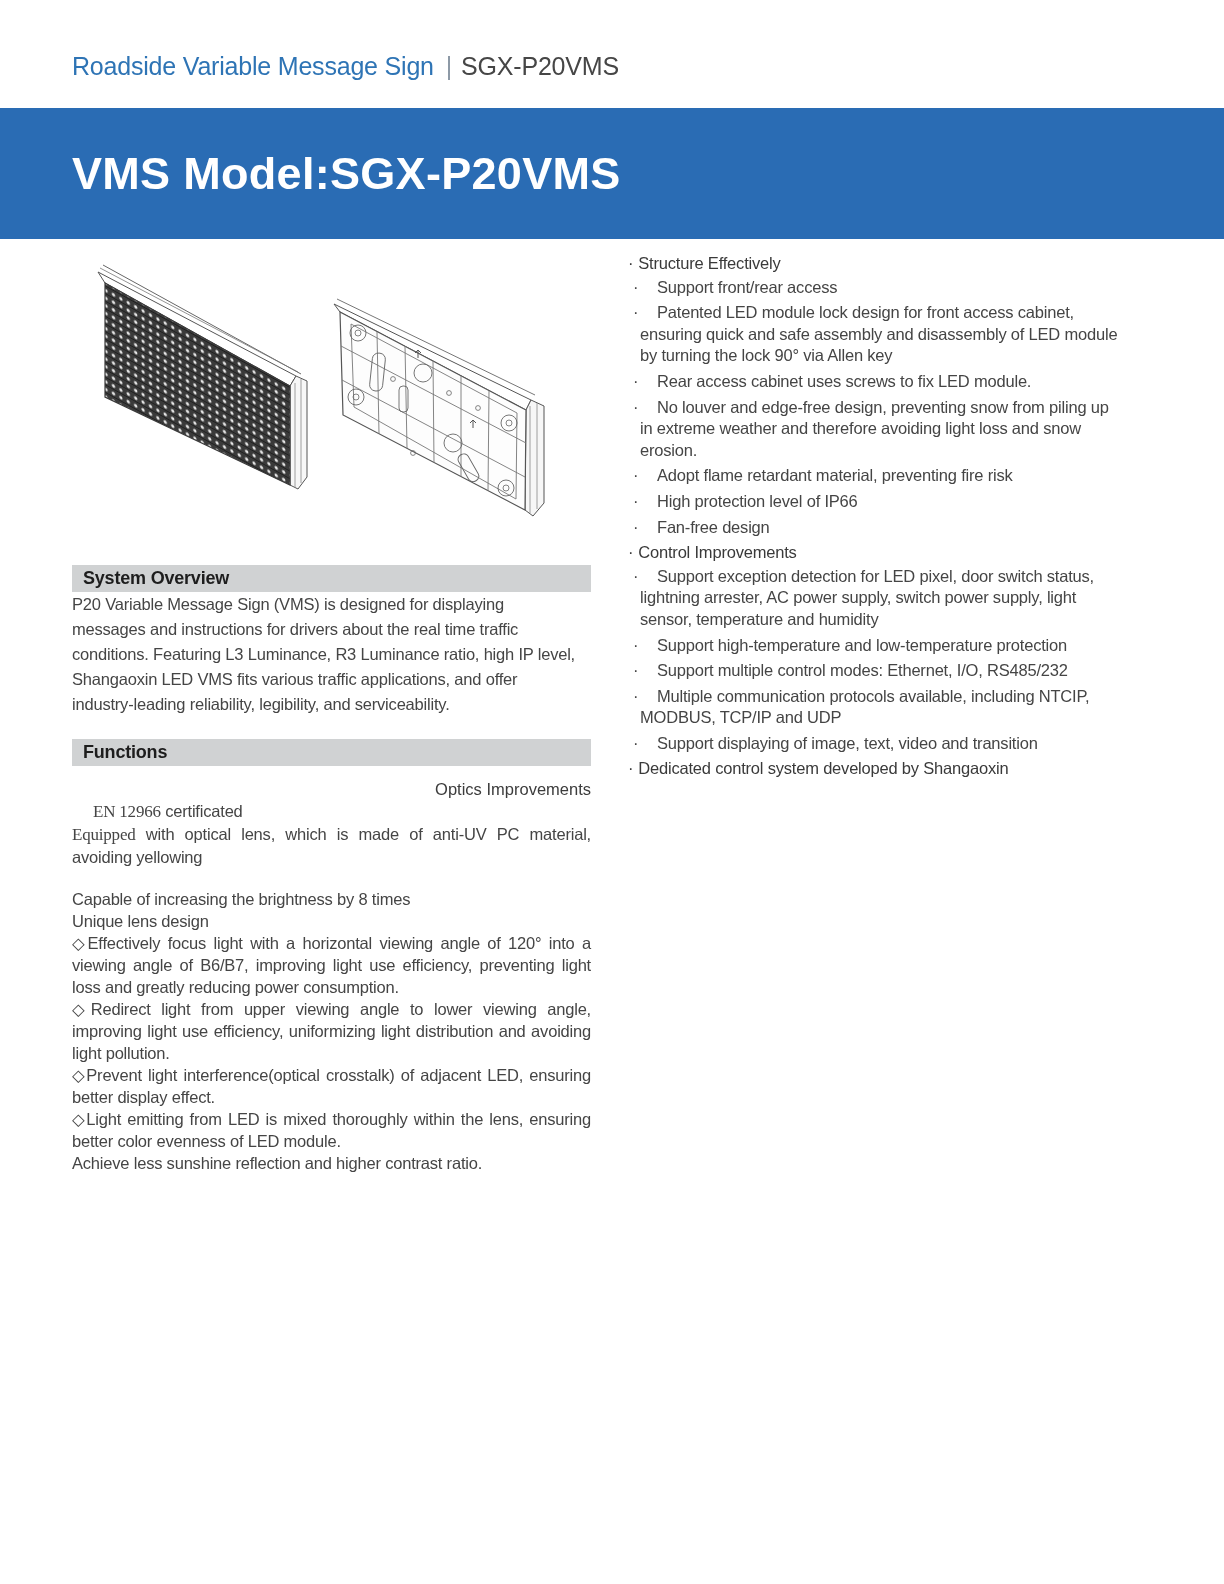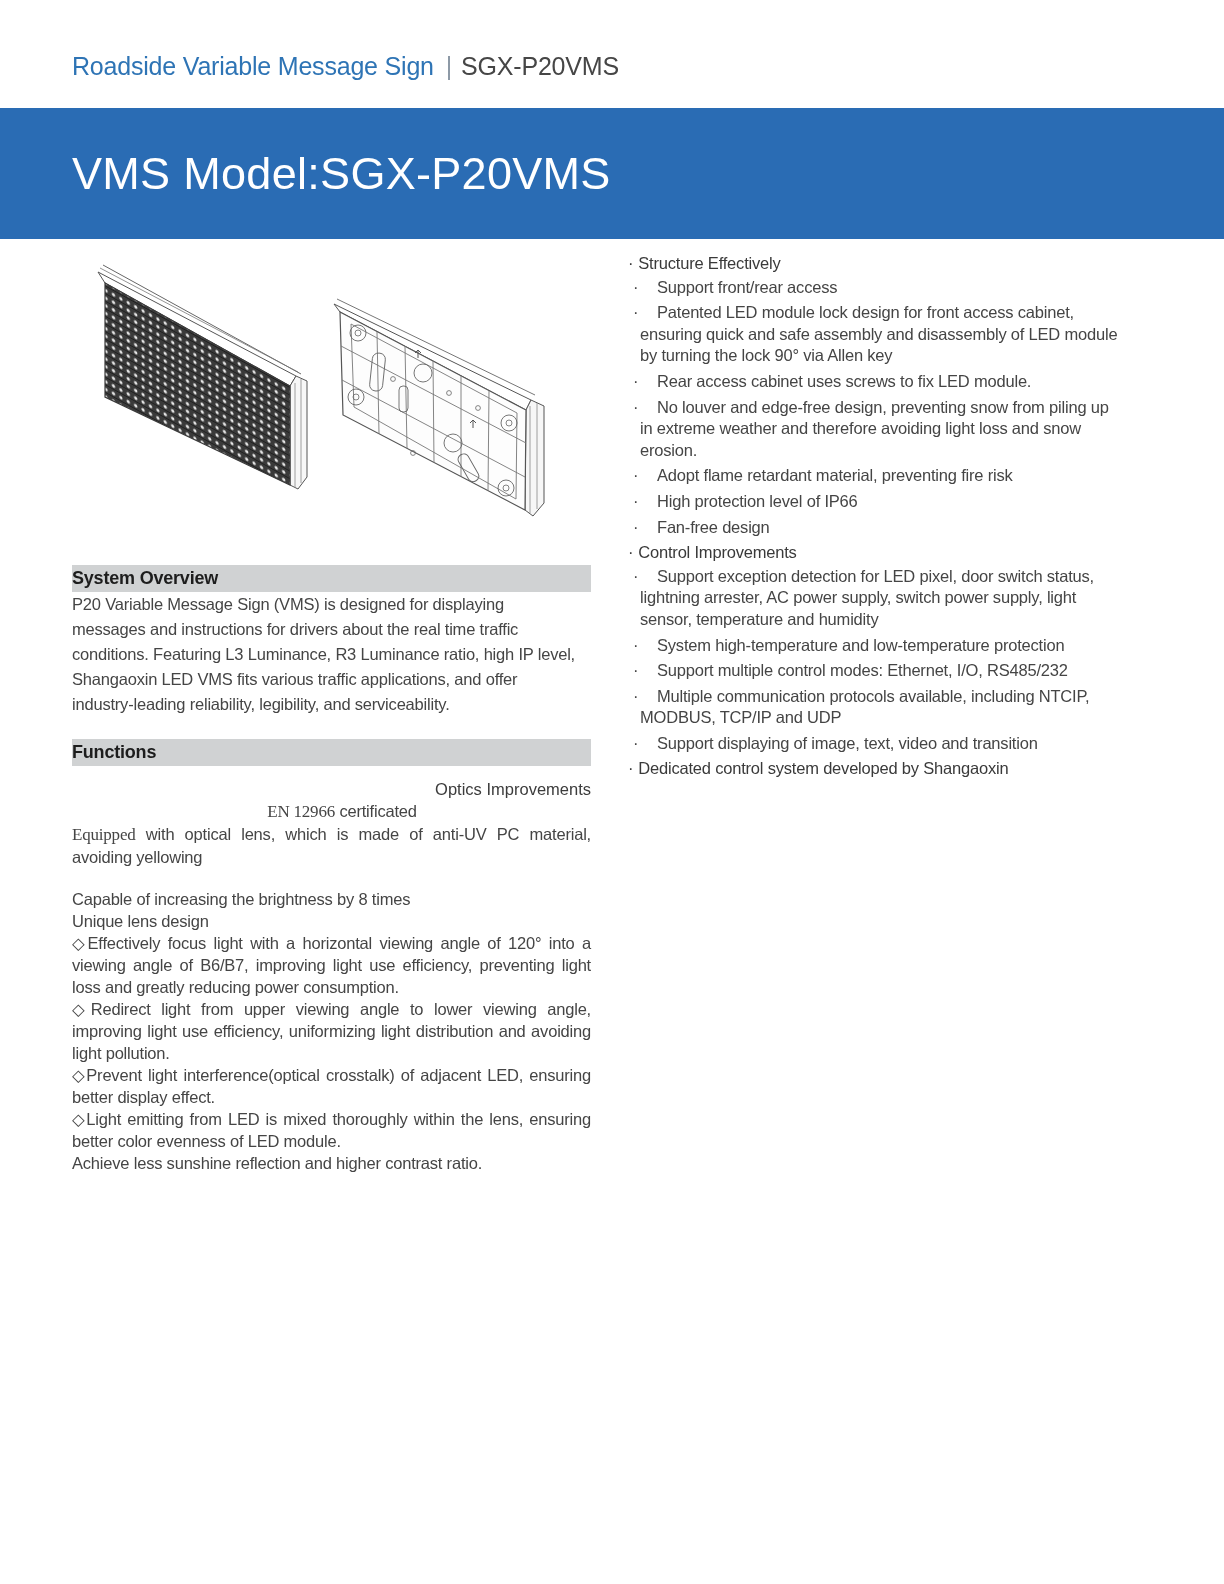--- a/index.html
+++ b/index.html
@@ -9,35 +9,35 @@
     font-family:"Liberation Sans", sans-serif; color:#454545; overflow:hidden;
   }
   
   .hdr { position:absolute; left:72px; top:52px; font-size:25px; letter-spacing:-0.2px; white-space:nowrap; }
   .hdr .blue  { color:var(--header-blue,#2e74b5); }
   .hdr .sep   { color:#8d99a6; margin:0 9px 0 12px; font-weight:400; }
   .hdr .model { color:#464646; }
   
   .banner { position:absolute; left:0; top:108px; width:1224px; height:131px;
             background:var(--banner-blue,#2a6cb4); display:flex; align-items:center; }
-  .banner h1 { margin-left:72px; color:#ffffff; font-size:45px; font-weight:400; letter-spacing:0.3px; }
+  .banner h1 { margin-left:72px; color:#ffffff; font-size:45px; font-weight:700; letter-spacing:0.3px; }
   
   .fig { position:absolute; }
   .fig-front { left:95px;  top:258px; }
   .fig-rear  { left:323px; top:283px; }
   
   .leftcol { position:absolute; left:72px; top:565px; width:519px; }
   .bar { height:27px; background:var(--bar-gray,#d0d2d3); font-weight:bold; font-size:18px;
-         color:#1d1d1d; line-height:27px; padding-left:0; letter-spacing:-0.2px; }
+         color:#1d1d1d; line-height:27px; padding-left:11px; letter-spacing:-0.2px; }
   .bar2 { margin-top:22px; }
   .overview-body { width:507px; font-size:16.5px; line-height:25px; letter-spacing:-0.2px; color:#454545; }
   .subhead { margin-top:12px; font-size:16.5px; line-height:22px; color:#3c3c3c;text-align:right; }
   .fitem { font-size:16.5px; line-height:22px; letter-spacing:-0.2px; color:#454545; }
   .fitem.justify { text-align:justify; }
-  .fitem.en-line { padding-left:21px;text-align:center; }
+  .fitem.en-line { padding-left:21px; }
   .fitem.spaced  { margin-top:20px; }
   .serif { font-family:"Liberation Serif", serif; font-size:17px; }
   
   .rightcol { position:absolute; left:628px; top:253px; width:494px;
               font-size:16.5px; line-height:21.6px; letter-spacing:-0.2px; color:#454545; }
   .rtitle { position:relative; margin-bottom:2px; color:#3a3a3a; }
   .rtitle .bullet { margin-right:5px; }
   .ritem { position:relative; margin-left:12px; text-indent:17px; margin-bottom:4px; }
   .ritem .bullet { position:absolute; left:-7px; top:0; text-indent:0; }
   
@@ -145,21 +145,21 @@
       <div class="rtitle"><span class="bullet">·</span><span>Structure Effectively</span></div>
       <div class="ritem"><span class="bullet">·</span><span>Support front/rear access</span></div>
       <div class="ritem"><span class="bullet">·</span><span>Patented LED module lock design for front access cabinet, ensuring quick and safe assembly and disassembly of LED module by turning the lock 90° via Allen key</span></div>
       <div class="ritem"><span class="bullet">·</span><span>Rear access cabinet uses screws to fix LED module.</span></div>
       <div class="ritem"><span class="bullet">·</span><span>No louver and edge-free design, preventing snow from piling up in extreme weather and therefore avoiding light loss and snow erosion.</span></div>
       <div class="ritem"><span class="bullet">·</span><span>Adopt flame retardant material, preventing fire risk</span></div>
       <div class="ritem"><span class="bullet">·</span><span>High protection level of IP66</span></div>
       <div class="ritem"><span class="bullet">·</span><span>Fan-free design</span></div>
       <div class="rtitle"><span class="bullet">·</span><span>Control Improvements</span></div>
       <div class="ritem"><span class="bullet">·</span><span>Support exception detection for LED pixel, door switch status, lightning arrester, AC power supply, switch power supply, light sensor, temperature and humidity</span></div>
-      <div class="ritem"><span class="bullet">·</span><span>System high-temperature and low-temperature protection</span></div>
+      <div class="ritem"><span class="bullet">·</span><span>Support high-temperature and low-temperature protection</span></div>
       <div class="ritem"><span class="bullet">·</span><span>Support multiple control modes: Ethernet, I/O, RS485/232</span></div>
       <div class="ritem"><span class="bullet">·</span><span>Multiple communication protocols available, including NTCIP, MODBUS, TCP/IP and UDP</span></div>
       <div class="ritem"><span class="bullet">·</span><span>Support displaying of image, text, video and transition</span></div>
       <div class="rtitle"><span class="bullet">·</span><span>Dedicated control system developed by Shangaoxin</span></div>
     </div>
 
   <div class="bottom-rule"></div>
 
 </div>
 

